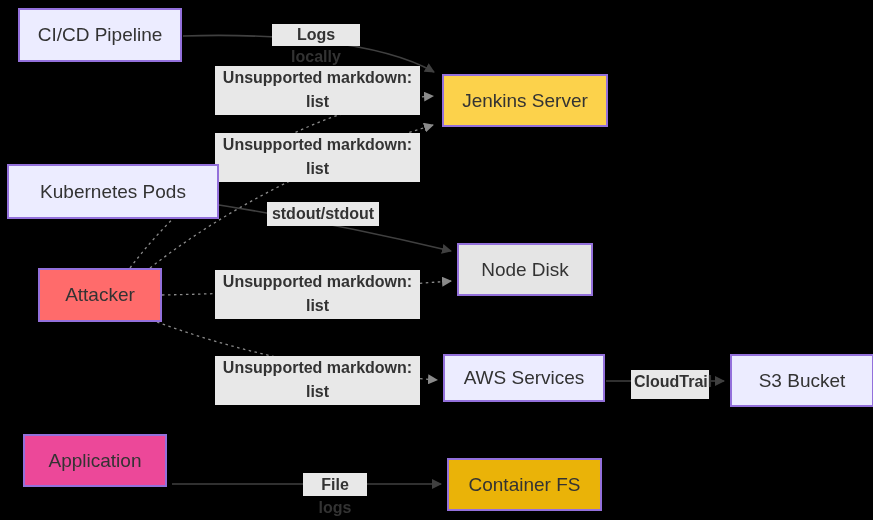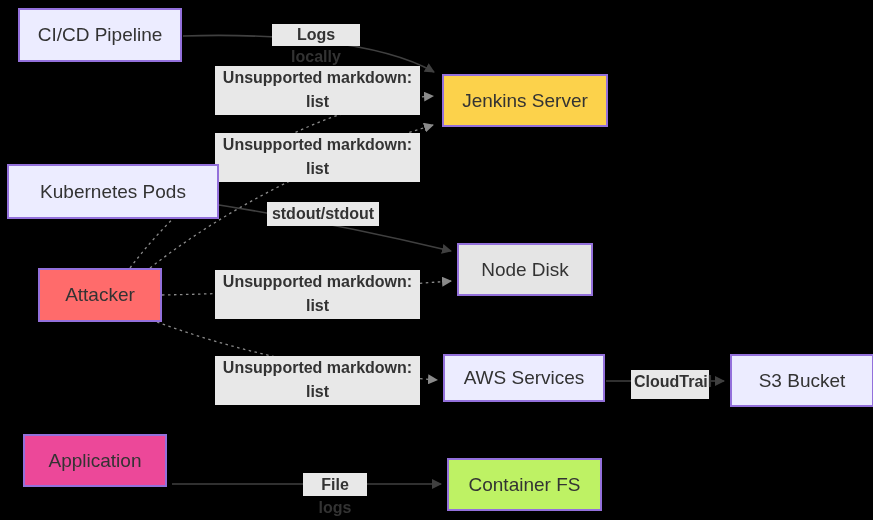--- a/index.html
+++ b/index.html
@@ -105,15 +105,15 @@
   <div class="node" style="left: 38px; top: 268px; width: 124px; height: 54px; background-color: rgb(255, 107, 107);">Attacker</div>
 
   <div class="node" style="left: 457px; top: 243px; width: 136px; height: 53px; background-color: #e5e5e5;">Node Disk</div>
 
   <div class="node" style="left: 443px; top: 354px; width: 162px; height: 48px; background-color: rgb(236, 236, 255);">AWS Services</div>
 
   <div class="node" style="left: 730px; top: 354px; width: 144px; height: 53px; background-color: rgb(236, 236, 255);">S3 Bucket</div>
 
   <div class="node" style="left: 23px; top: 434px; width: 144px; height: 53px; background-color: #ec4899;">Application</div>
 
-  <div class="node" style="left: 447px; top: 458px; width: 155px; height: 53px; background-color: #bef264;">Container FS</div>
+  <div class="node" style="left: 447px; top: 458px; width: 155px; height: 53px; background-color: #eab308;">Container FS</div>
 
 </div>
 
 </body></html>

